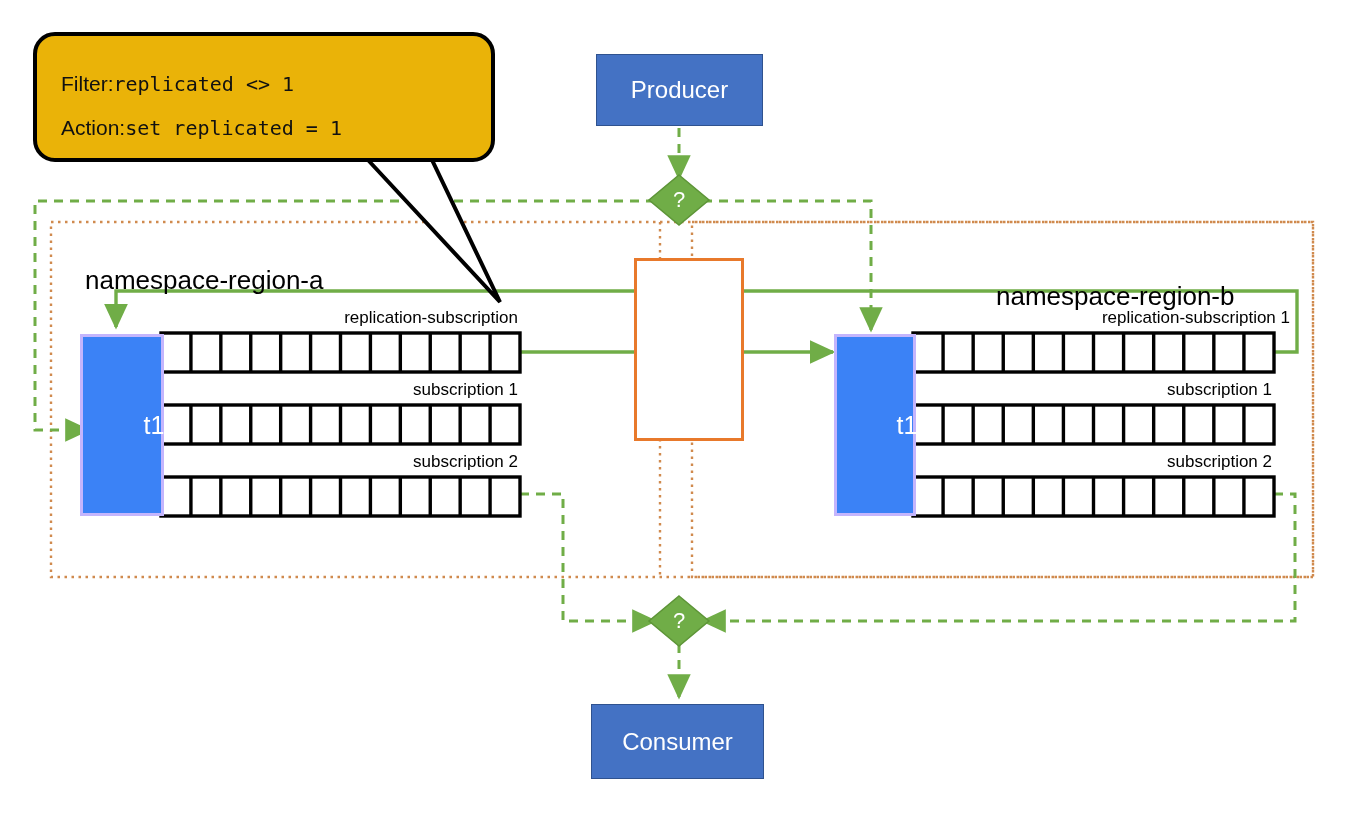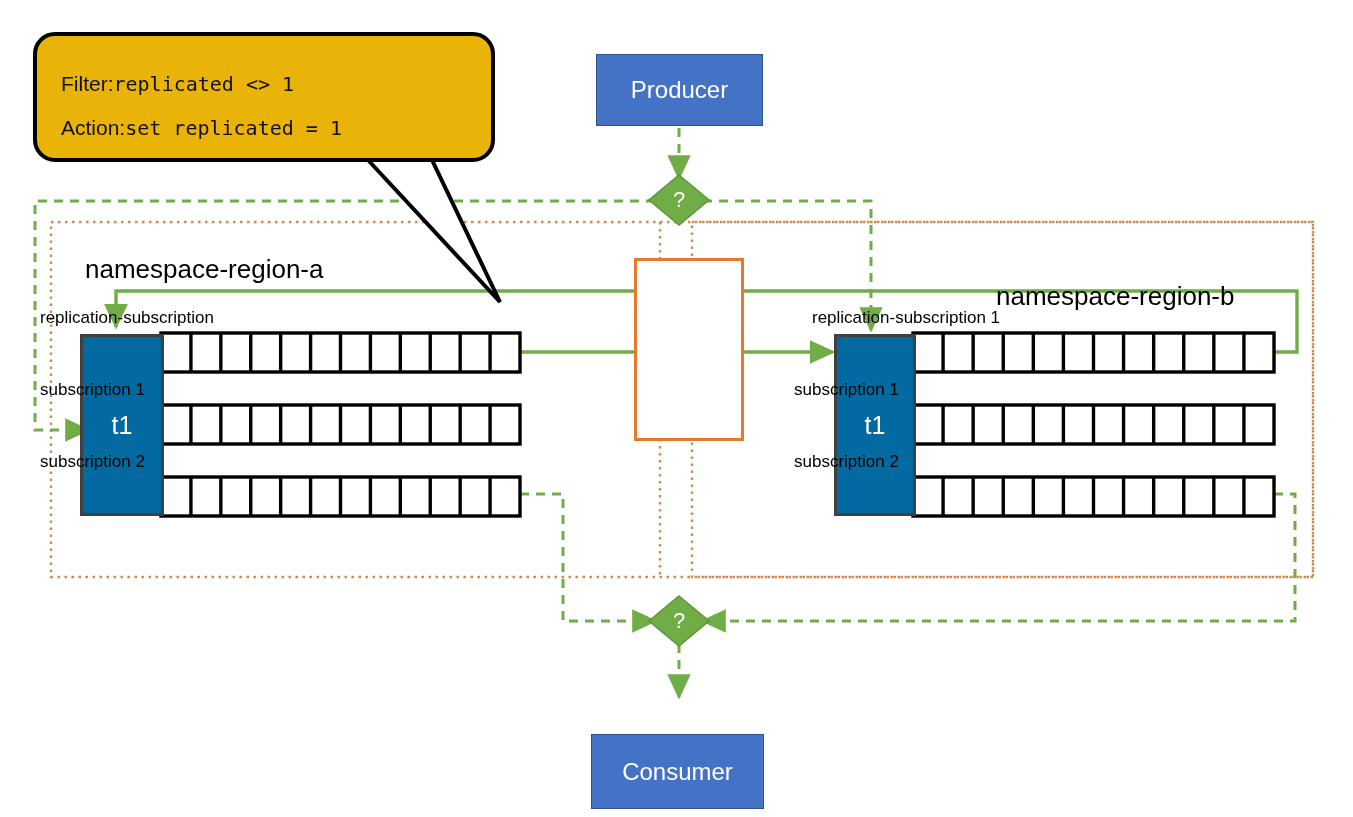--- a/index.html
+++ b/index.html
@@ -7,29 +7,29 @@
   #stage{position:relative;width:1353px;height:817px;background:#ffffff;overflow:hidden;}
   #svgroot{position:absolute;left:0;top:0;width:1353px;height:817px;}
 
   .node-label{
     position:absolute;color:#ffffff;font-size:24px;
     display:flex;align-items:center;justify-content:center;
     width:100%;height:100%;pointer-events:none;
   }
   .boxnode{position:absolute;box-sizing:border-box;}
   .blue-box{background:#4472C4;border:1px solid #2F528F;}
-  .topic-box{background:#0369a1;border:3px solid #404040;}
+  .topic-box{background:#3b82f6;border:3px solid #c4b5fd;padding-left:32px;}
   .topic-box .node-label{font-size:25px;}
   .fn-box{background:#ffffff;border:3px solid #E8792B;}
 
   .region-title{
     position:absolute;font-size:26px;color:#000000;white-space:nowrap;
   }
   .sub-label{
-    position:absolute;font-size:17px;color:#000000;white-space:nowrap;padding-left:40px;
+    position:absolute;font-size:17px;color:#000000;white-space:nowrap;text-align:right;
   }
   .diamond-text{
     position:absolute;color:#ffffff;font-size:22px;font-weight:normal;
     width:100%;height:100%;display:flex;align-items:center;justify-content:center;
     pointer-events:none;
   }
   .diamond-wrap{position:absolute;}
 
   .callout{
     position:absolute;left:33px;top:32px;width:462px;height:130px;
@@ -190,34 +190,34 @@
     </div>
     <div class="callout-line l2">
       <span class="lbl">Action:</span><span class="mono">set replicated = 1</span>
     </div>
   </div>
 
   <div class="boxnode blue-box" style="left:596px;top:54px;width:167px;height:72px;">
     <span class="node-label">Producer</span>
   </div>
 
-  <div class="boxnode blue-box" style="left:591px;top:734px;width:173px;height:75px;">
+  <div class="boxnode blue-box" style="left:591px;top:704px;width:173px;height:75px;">
     <span class="node-label">Consumer</span>
   </div>
 
   <div class="boxnode fn-box" style="left:634px;top:258px;width:110px;height:183px;"></div>
 
   <div class="diamond-wrap" style="left:649px;top:175px;width:60px;height:50px;">
     <span class="diamond-text">?</span>
   </div>
   <div class="diamond-wrap" style="left:649px;top:596px;width:60px;height:50px;">
     <span class="diamond-text">?</span>
   </div>
 
-  <div class="region-title" style="left:85px;top:254px;">namespace-region-a</div>
+  <div class="region-title" style="left:85px;top:265px;">namespace-region-a</div>
   <div class="boxnode topic-box" style="left:80px;top:334px;width:84px;height:182px;">
     <span class="node-label">t1</span>
   </div>
   <div class="sub-label" style="left:0px;top:308px;width:518px;">replication-subscription</div>
   <div class="sub-label" style="left:0px;top:380px;width:518px;">subscription 1</div>
   <div class="sub-label" style="left:0px;top:452px;width:518px;">subscription 2</div>
 
   <div class="region-title" style="left:996px;top:255px;margin-top:26px;">namespace-region-b</div>
   <div class="boxnode topic-box" style="left:834px;top:334px;width:82px;height:182px;">
     <span class="node-label">t1</span>

